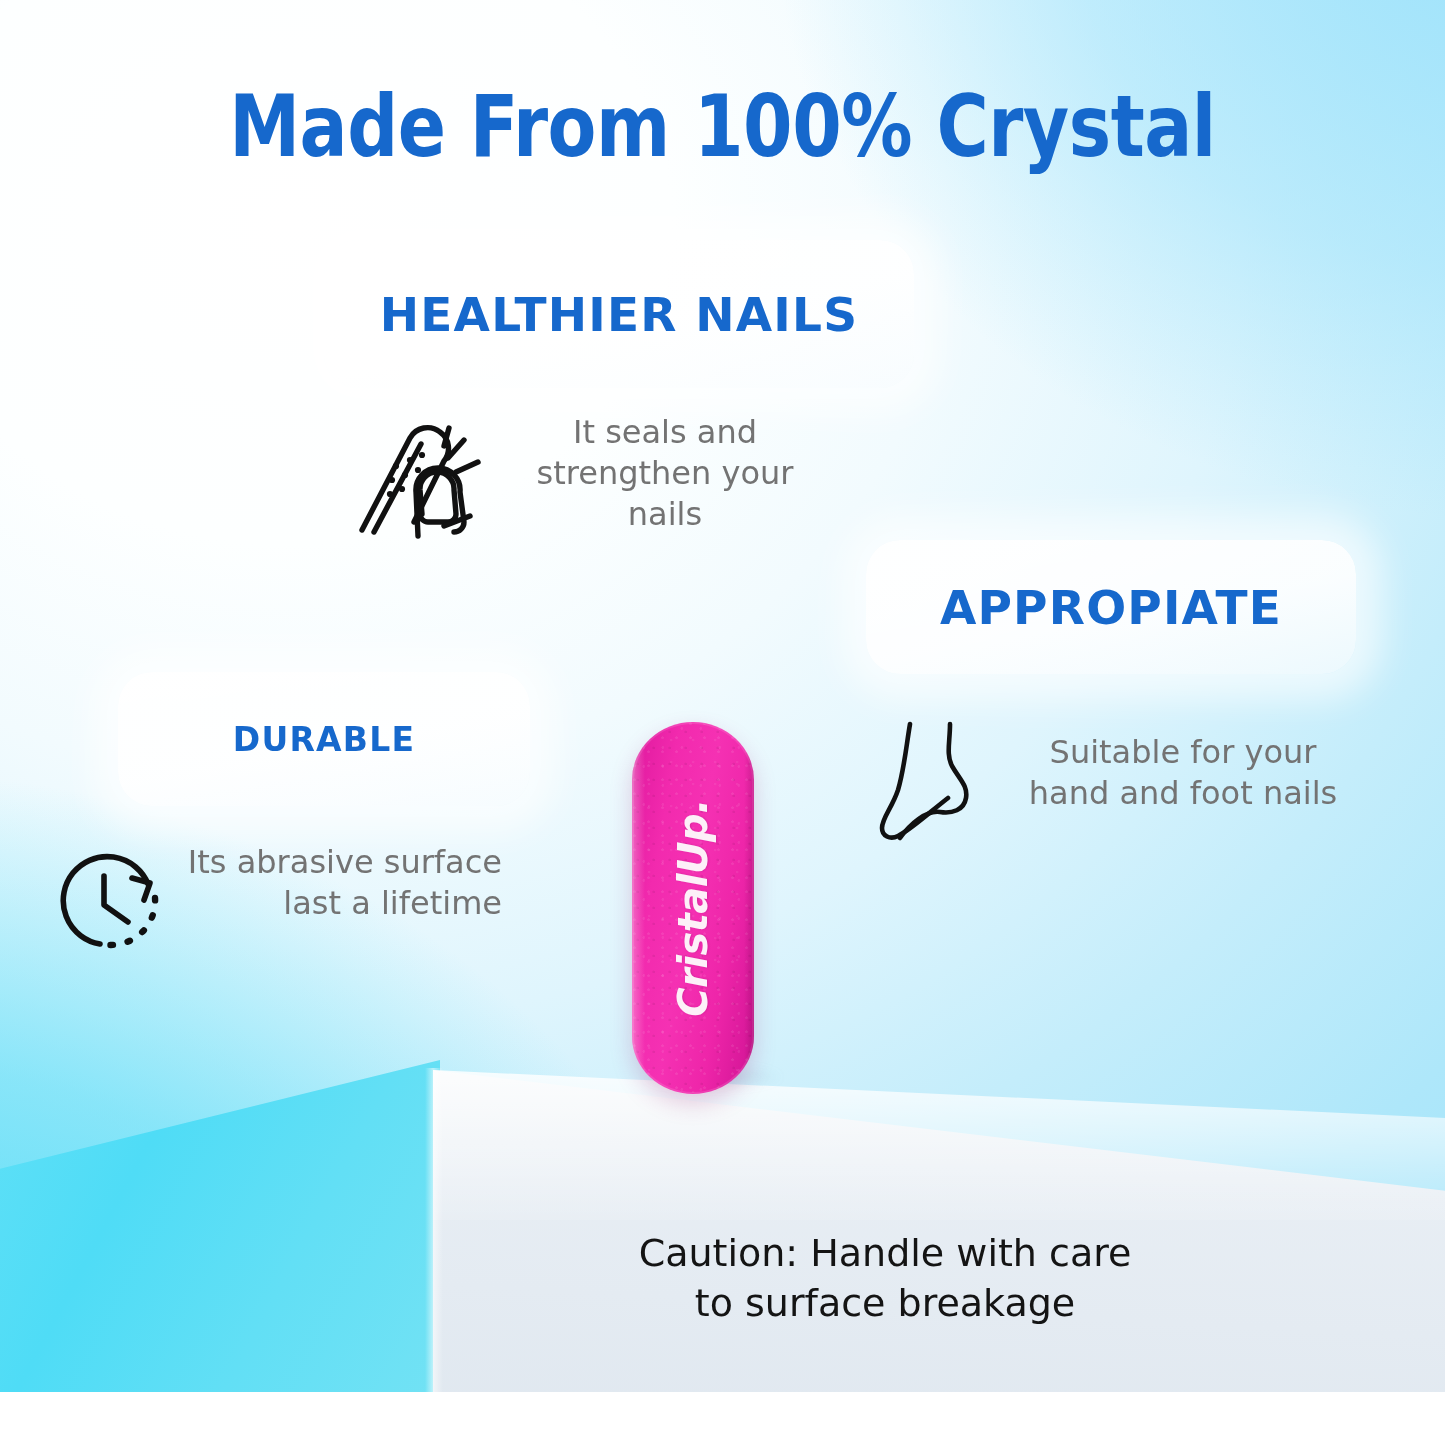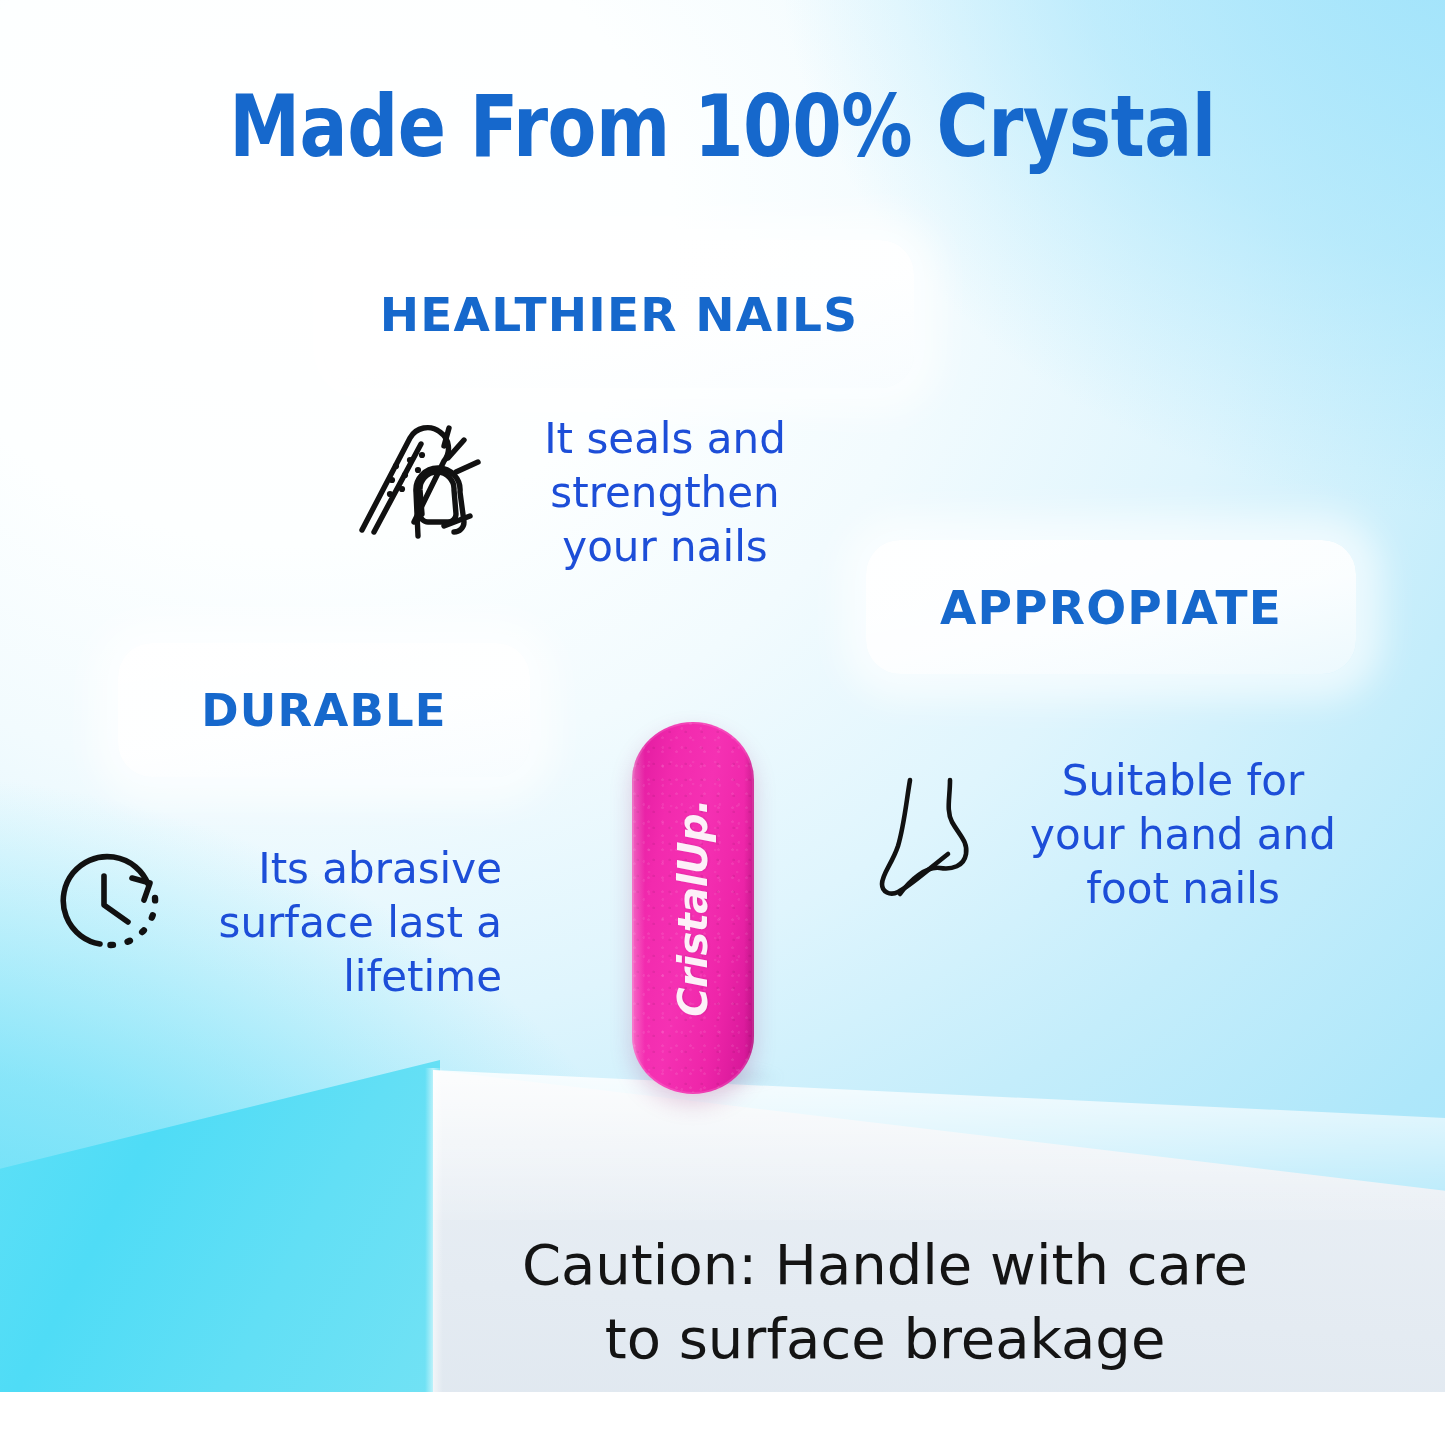--- a/index.html
+++ b/index.html
@@ -120,41 +120,41 @@
     box-shadow: 0 0 34px 26px rgba(255,255,255,0.62);
     display: flex;
     align-items: center;
     justify-content: center;
     color: #1668cc;
     font-weight: 700;
     letter-spacing: 1.2px;
   }
   .badge-healthier { left: 324px; top: 240px;  width: 590px; height: 148px; font-size: 47px; }
   .badge-appropiate{ left: 866px; top: 540px;  width: 490px; height: 134px; font-size: 47px; }
-  .badge-durable   { left: 118px; top: 643px;  width: 412px; height: 134px; font-size: 45px; }
+  .badge-durable   { left: 118px; top: 672px;  width: 412px; height: 134px; font-size: 33px; }
 
   
   .feature { position: absolute; display: flex; align-items: flex-start; }
   .feature .ficon { flex: 0 0 auto; }
   .feature .ftext {
-    color: #1d4ed8;
-    font-size: 42px;
+    color: #737373;
+    font-size: 32px;
     line-height: 1.28;
     font-weight: 400;
   }
 
   .feat-seals { left: 352px; top: 412px; width: 470px; }
   .feat-seals .ficon { margin-top: 6px; }
   .feat-seals .ftext { margin-left: 26px; text-align: center; width: 310px; }
 
   .feat-durable { left: 60px; top: 842px; width: 470px; }
   .feat-durable .ficon { margin-top: 8px; }
   .feat-durable .ftext { margin-left: 20px; text-align: right; width: 318px; }
 
-  .feat-suitable { left: 876px; top: 754px; width: 470px; flex-direction: row; }
+  .feat-suitable { left: 876px; top: 698px; width: 470px; flex-direction: row; align-items: center; }
   .feat-suitable .ficon { margin-top: 14px; }
   .feat-suitable .ftext { margin-left: 24px; text-align: center; width: 340px; }
 
   
   .file-wrap {
     position: absolute;
     left: 632px;
     top: 722px;
     width: 122px;
     height: 372px;
@@ -216,21 +216,21 @@
   }
 
   
   .caution {
     position: absolute;
     left: 470px;
     top: 1228px;
     width: 830px;
     text-align: center;
     color: #141414;
-    font-size: 56px;
+    font-size: 38px;
     line-height: 1.32;
     font-weight: 400;
   }
 
   svg { display: block; }
 </style>
 </head>
 <body>
 
 <div id="scene">

